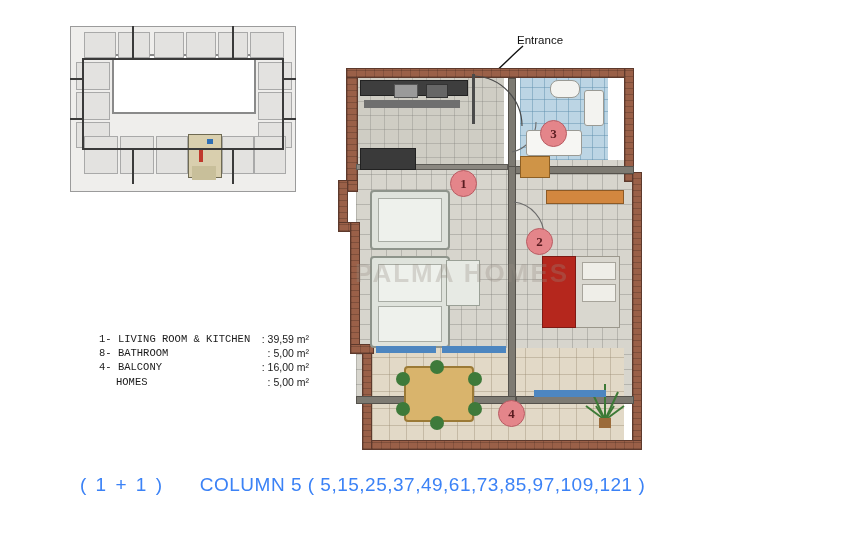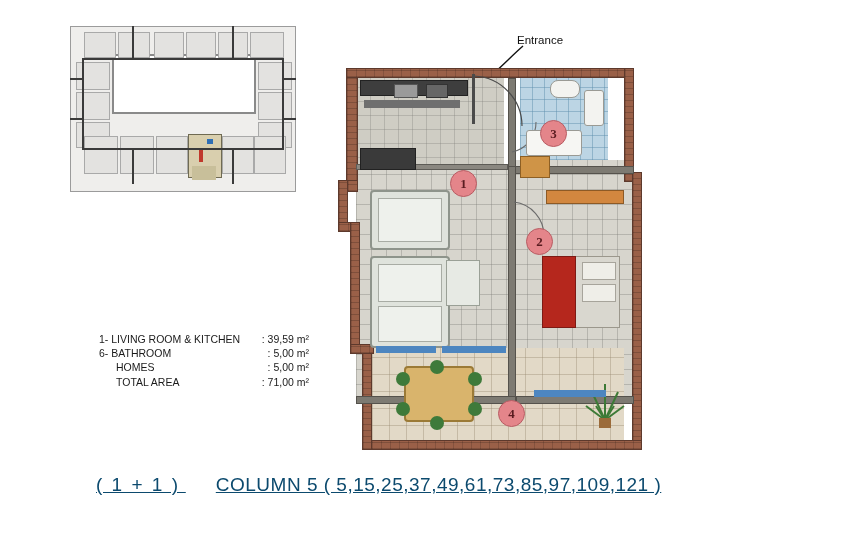--- a/index.html
+++ b/index.html
@@ -80,34 +80,33 @@
     width: 210px;
     font-size: 10.5px;
     line-height: 14.2px;
     color: #1a1a1a;
   }
   .legend-row {
     display: flex;
     justify-content: space-between;
     white-space: nowrap;
   }
-  .legend-row .lbl { text-align: right; }
+  .legend-row .lbl { text-align: right; font-family: Liberation Mono, monospace; }
   .legend-row .val { text-align: right; }
   .legend-row.indent .lbl { padding-left: 17px; }
 
   
   .caption {
     position: absolute;
-    left: 96px;
+    left: 80px;
     top: 474px;
     font-size: 19px;
     letter-spacing: 0.5px;
-    color: #0c4a6e;
+    color: #3b82f6;
     white-space: nowrap;
-    text-decoration: underline;
   }
   .caption .unit { letter-spacing: 2px; }
   .caption .column { margin-left: 30px; }
 
   
   .entrance-label {
     position: absolute;
     left: 517px;
     top: 34px;
     font-size: 11.5px;
@@ -347,38 +346,39 @@
     <div class="furn" style="left:42px;  top:286px; width:60px; height:7px; background:#4d86c0;"></div>
     <div class="furn" style="left:108px; top:286px; width:64px; height:7px; background:#4d86c0;"></div>
     <div class="furn" style="left:200px; top:330px; width:72px; height:7px; background:#4d86c0;"></div>
 
     <div class="marker" style="left:116px; top:110px;">1</div>
     <div class="marker" style="left:192px; top:168px;">2</div>
     <div class="marker" style="left:206px; top:60px;">3</div>
     <div class="marker" style="left:164px; top:340px;">4</div>
   </div>
 
+  <div class="watermark">PALMA HOMES</div>
 
   <div class="legend">
     <div class="legend-row">
       <span class="lbl">1- LIVING ROOM &amp; KITCHEN</span>
       <span class="val">: 39,59 m²</span>
     </div>
     <div class="legend-row">
-      <span class="lbl">6- BATHROOM</span>
+      <span class="lbl">8- BATHROOM</span>
       <span class="val">: 5,00 m²</span>
+    </div>
+    <div class="legend-row">
+      <span class="lbl">4- BALCONY</span>
+      <span class="val">: 16,00 m²</span>
     </div>
     <div class="legend-row indent">
       <span class="lbl">HOMES</span>
       <span class="val">: 5,00 m²</span>
     </div>
-    <div class="legend-row indent">
-      <span class="lbl">TOTAL AREA</span>
-      <span class="val">: 71,00 m²</span>
-    </div>
   </div>
 
   <div class="caption">
     <span class="unit">( 1 + 1 )</span>
     <span class="column">COLUMN 5 ( 5,15,25,37,49,61,73,85,97,109,121 )</span>
   </div>
 
 </div>
 
 </body></html>

